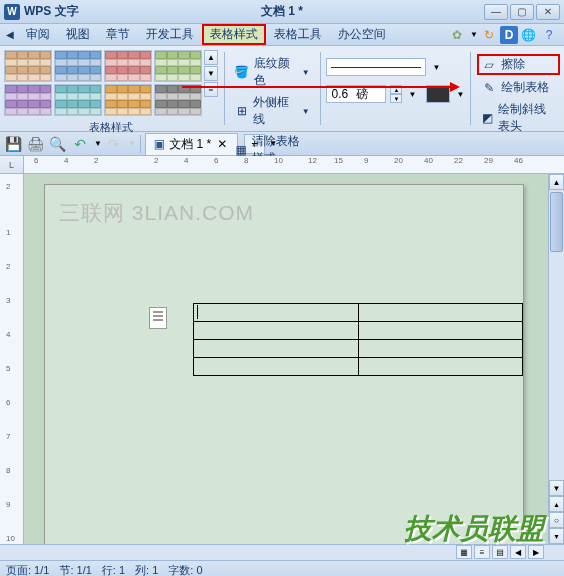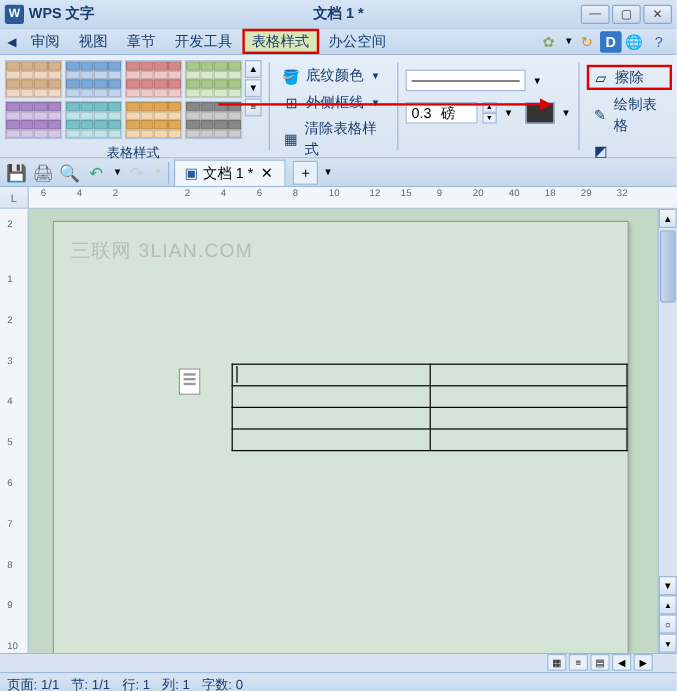--- a/index.html
+++ b/index.html
@@ -56,21 +56,21 @@
     .ruler-row { height: 18px; background: linear-gradient(#e8f0fa, #d8e4f2); border-bottom: 1px solid #a0b8d8; display: flex; }
     .ruler-corner { width: 24px; height: 18px; border-right: 1px solid #a0b8d8; display: flex; align-items: center; justify-content: center; font-size: 9px; color: #666; }
     .ruler-h { flex: 1; position: relative; background: #f0f6fc; overflow: hidden; }
     .ruler-tick { position: absolute; top: 0; font-size: 8px; color: #666; }
     
     .content-area { display: flex; height: 370px; position: relative; }
     .ruler-v { width: 24px; background: #f0f6fc; border-right: 1px solid #a0b8d8; position: relative; }
     .ruler-v-tick { position: absolute; left: 6px; font-size: 8px; color: #666; writing-mode: horizontal-tb; }
     .canvas { flex: 1; background: #c3d9c5; position: relative; overflow: hidden; }
     .page { position: absolute; left: 20px; top: 10px; width: 480px; height: 600px; background: #d4e4d6; border: 1px solid #999; box-shadow: 2px 2px 4px rgba(0,0,0,0.2); }
-    .watermark { position: absolute; top: 14px; left: 14px; font-size: 16px; color: #bbb; letter-spacing: 1px; font-family: Arial; }
+    .watermark { position: absolute; top: 14px; left: 14px; font-size: 21px; color: #bbb; letter-spacing: 1px; font-family: Arial; }
     .doc-icon { position: absolute; left: 104px; top: 122px; width: 18px; height: 22px; background: #fff; border: 1px solid #999; }
     .doc-icon::before { content: ''; position: absolute; top: 3px; left: 3px; width: 10px; height: 2px; background: #999; box-shadow: 0 4px 0 #999, 0 8px 0 #999; }
     .doc-table { position: absolute; left: 148px; top: 118px; border-collapse: collapse; }
     .doc-table td { border: 1px solid #000; width: 180px; height: 18px; }
     .cursor { position: absolute; left: 152px; top: 120px; width: 1px; height: 14px; background: #000; }
     
     .scrollbar-v { position: absolute; right: 0; top: 0; bottom: 0; width: 16px; background: #d8e4f2; border-left: 1px solid #a0b8d8; }
     .scroll-btn { height: 16px; background: linear-gradient(#f0f6fc, #d8e4f2); border: 1px solid #a0b8d8; display: flex; align-items: center; justify-content: center; font-size: 8px; cursor: pointer; }
     .scroll-thumb { height: 60px; background: linear-gradient(90deg, #c8d8ec, #a8c0e0); border: 1px solid #8aa8cc; border-radius: 2px; margin: 2px 1px; cursor: pointer; }
     
@@ -101,20 +101,21 @@
   </div>
 </div>
 
 <div class="menubar">
   <div style="font-size:10px;color:#1a3c6e;padding:0 4px;">◀</div>
   <div class="menubar-item">审阅</div>
   <div class="menubar-item">视图</div>
   <div class="menubar-item">章节</div>
   <div class="menubar-item">开发工具</div>
   <div class="menubar-item highlighted">表格样式</div>
+  <div class="menubar-item">表格工具</div>
   <div class="menubar-item">办公空间</div>
   <div class="menubar-right">
     <span class="menubar-icon" style="color:#8a6">✿</span>
     <span class="dropdown-arrow">▼</span>
     <span class="menubar-icon" style="color:#e80">↻</span>
     <span class="menubar-d">D</span>
     <span class="menubar-icon" style="color:#4a8">🌐</span>
     <span class="menubar-icon" style="color:#36c">?</span>
   </div>
 </div>
@@ -386,21 +387,21 @@
 
   <div class="ribbon-col" style="padding-top:8px;">
     <div class="pen-width">
       <div class="pen-preview">
           <div class="pen-line"></div>
         </div>
       <span class="dropdown-arrow">▼</span>
     </div>
     <div class="pen-width" style="margin-top:6px;">
       <div class="pen-size">
-        <span>0.3</span>
+        <span>0.6</span>
         <span style="margin-left:8px;">磅</span>
       </div>
       <div class="spinner">
         <div class="spinner-btn">▲</div>
         <div class="spinner-btn">▼</div>
       </div>
       <span class="dropdown-arrow">▼</span>
       <div class="color-swatch" style="margin-left:6px;"></div>
       <span class="dropdown-arrow">▼</span>
     </div>
@@ -412,20 +413,21 @@
     <div class="ribbon-btn highlighted">
       <span class="ribbon-btn-icon">▱</span>
       <span>擦除</span>
     </div>
     <div class="ribbon-btn">
       <span class="ribbon-btn-icon">✎</span>
       <span>绘制表格</span>
     </div>
     <div class="ribbon-btn">
       <span class="ribbon-btn-icon">◩</span>
+      <span>绘制斜线表头</span>
     </div>
   </div>
 </div>
 
 <div class="toolbar">
   <div class="tb-icon" style="color:#2a5a9a;">💾</div>
   <div class="tb-icon" style="color:#666;">🖨</div>
   <div class="tb-icon" style="color:#666;">🔍</div>
   <div class="tb-icon" style="color:#3a7;">↶</div>
   <div class="dropdown-arrow">▼</div>
@@ -450,23 +452,23 @@
     <span class="ruler-tick" style="left:130px">2</span>
     <span class="ruler-tick" style="left:160px">4</span>
     <span class="ruler-tick" style="left:190px">6</span>
     <span class="ruler-tick" style="left:220px">8</span>
     <span class="ruler-tick" style="left:250px">10</span>
     <span class="ruler-tick" style="left:284px">12</span>
     <span class="ruler-tick" style="left:310px">15</span>
     <span class="ruler-tick" style="left:340px">9</span>
     <span class="ruler-tick" style="left:370px">20</span>
     <span class="ruler-tick" style="left:400px">40</span>
-    <span class="ruler-tick" style="left:430px">18</span>
+    <span class="ruler-tick" style="left:430px">22</span>
     <span class="ruler-tick" style="left:460px">29</span>
-    <span class="ruler-tick" style="left:490px">32</span>
+    <span class="ruler-tick" style="left:490px">46</span>
   </div>
 </div>
 
 <div class="content-area">
   <div class="ruler-v">
     <span class="ruler-v-tick" style="top:8px">2</span>
     <span class="ruler-v-tick" style="top:54px">1</span>
     <span class="ruler-v-tick" style="top:88px">2</span>
     <span class="ruler-v-tick" style="top:122px">3</span>
     <span class="ruler-v-tick" style="top:156px">4</span>
@@ -528,13 +530,14 @@
 
 <div class="statusbar">
   <span>页面: 1/1</span>
   <span>节: 1/1</span>
   <span>行: 1</span>
   <span>列: 1</span>
   <span>字数: 0</span>
 </div>
 
 <div class="watermark-logo">
+  <div class="logo-text">技术员联盟</div>
 </div>
 
 </body></html>

